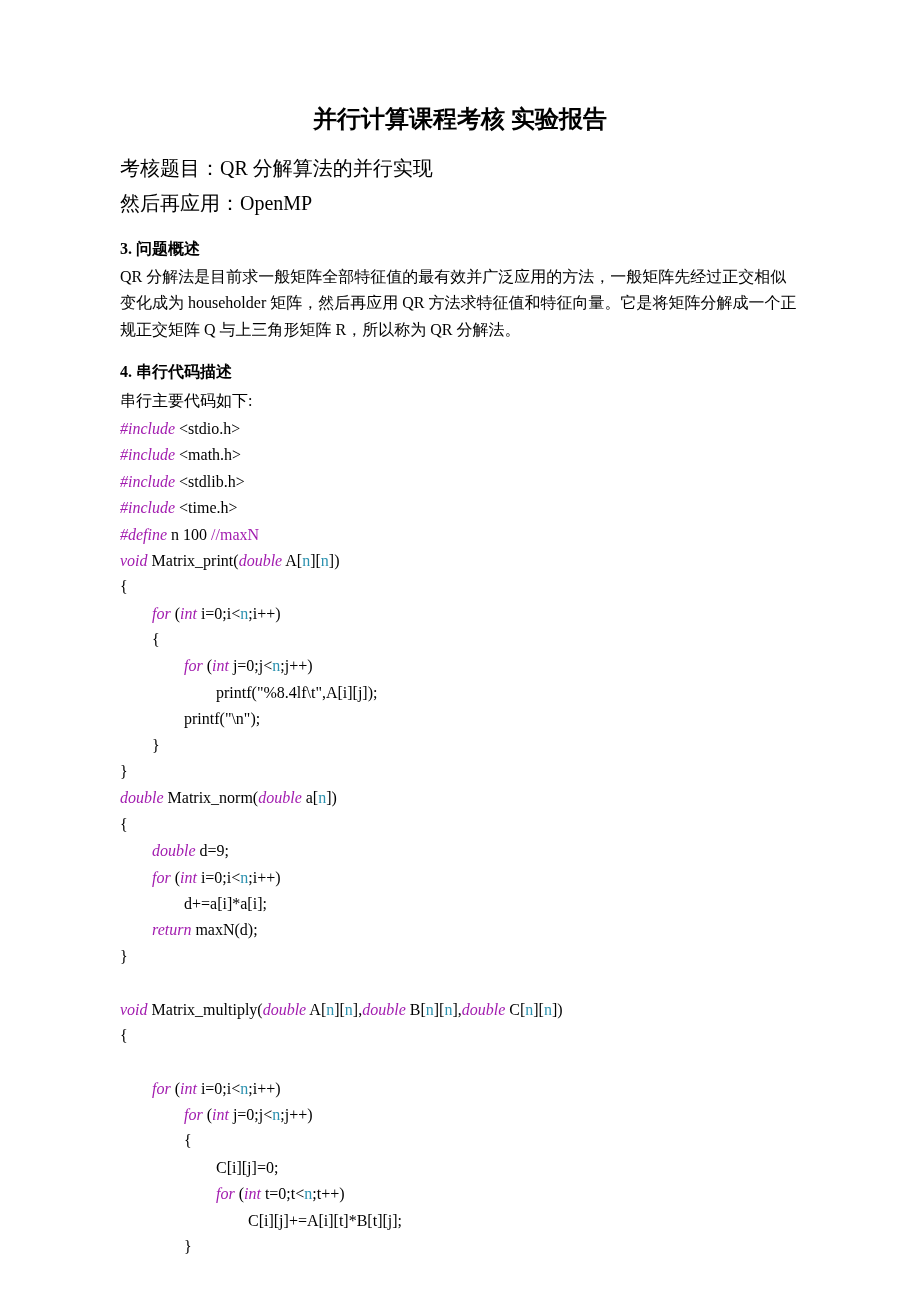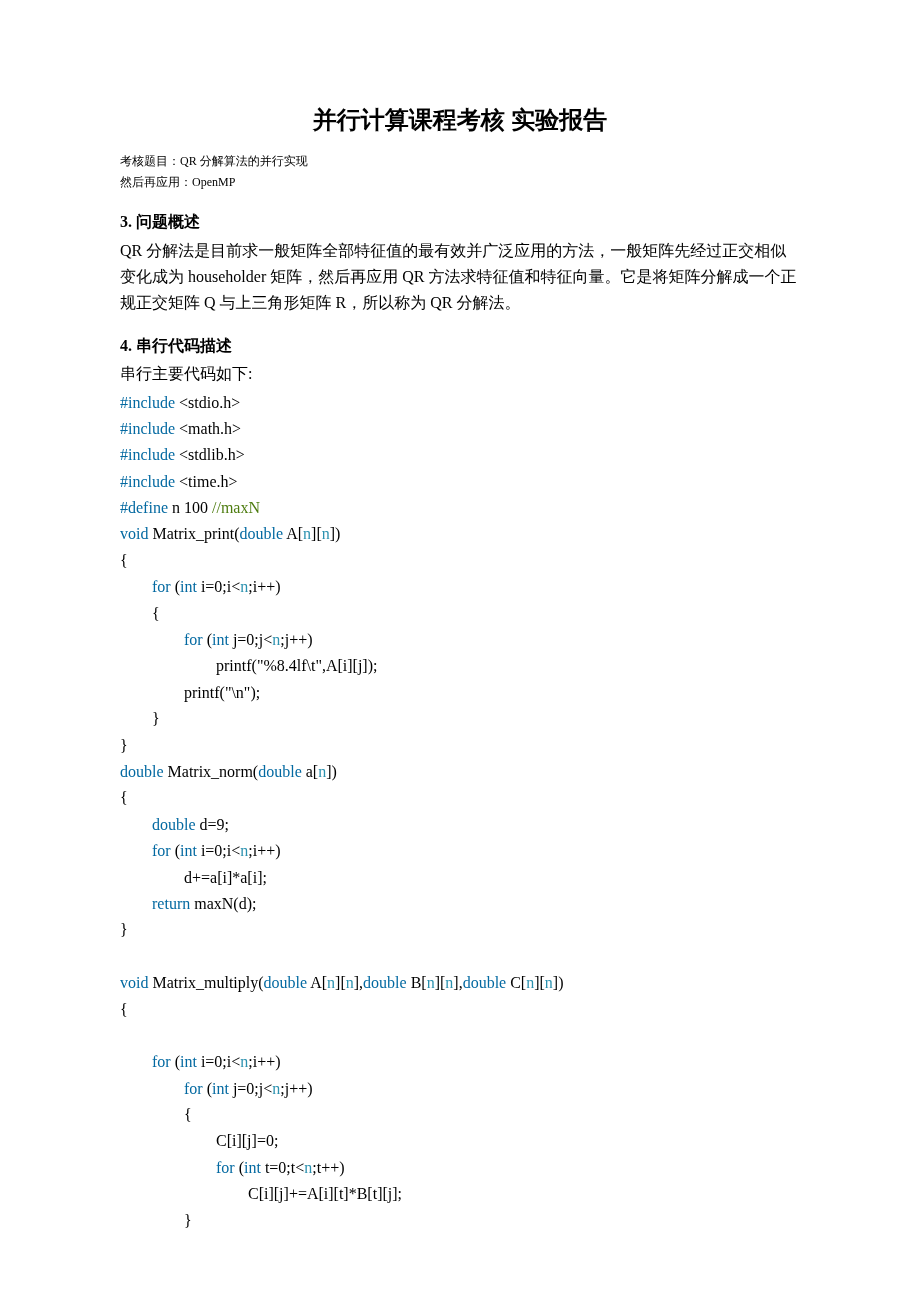--- a/index.html
+++ b/index.html
@@ -13,50 +13,51 @@
       font-size: 16px;
       line-height: 1.65;
       color: #000000;
       width: 920px;
       padding: 100px 120px 60px 120px;
     }
     .title {
       text-align: center;
       font-size: 24px;
       font-weight: bold;
-      font-family: Liberation Sans, sans-serif;
+      font-family: Liberation Serif, serif;
       margin-bottom: 12px;
     }
     .meta-line {
-      font-size: 12px;
+      font-size: 20px;
       margin-bottom: 2px;
     }
     .section-heading {
       font-weight: bold;
       margin-top: 16px;
       margin-bottom: 2px;
     }
     .paragraph {
       font-size: 16px;
       margin-bottom: 2px;
     }
     .code-block {
       font-family: "Times New Roman", "SimSun", serif;
       font-size: 16px;
       white-space: pre;
       line-height: 1.65;
     }
     .kw-blue {
-      color: #0369a1;
+      color: #a21caf;
+      font-style: italic;
     }
     .kw-teal {
       color: #2b91af;
     }
     .kw-green {
-      color: #4d7c0f;
+      color: #a21caf;
     }
   </style>
 </head>
 <body>
 
 <div class="title">并行计算课程考核 实验报告</div>
 
 <div class="meta-line">考核题目：QR 分解算法的并行实现</div>
 <div class="meta-line">然后再应用：OpenMP</div>
 

